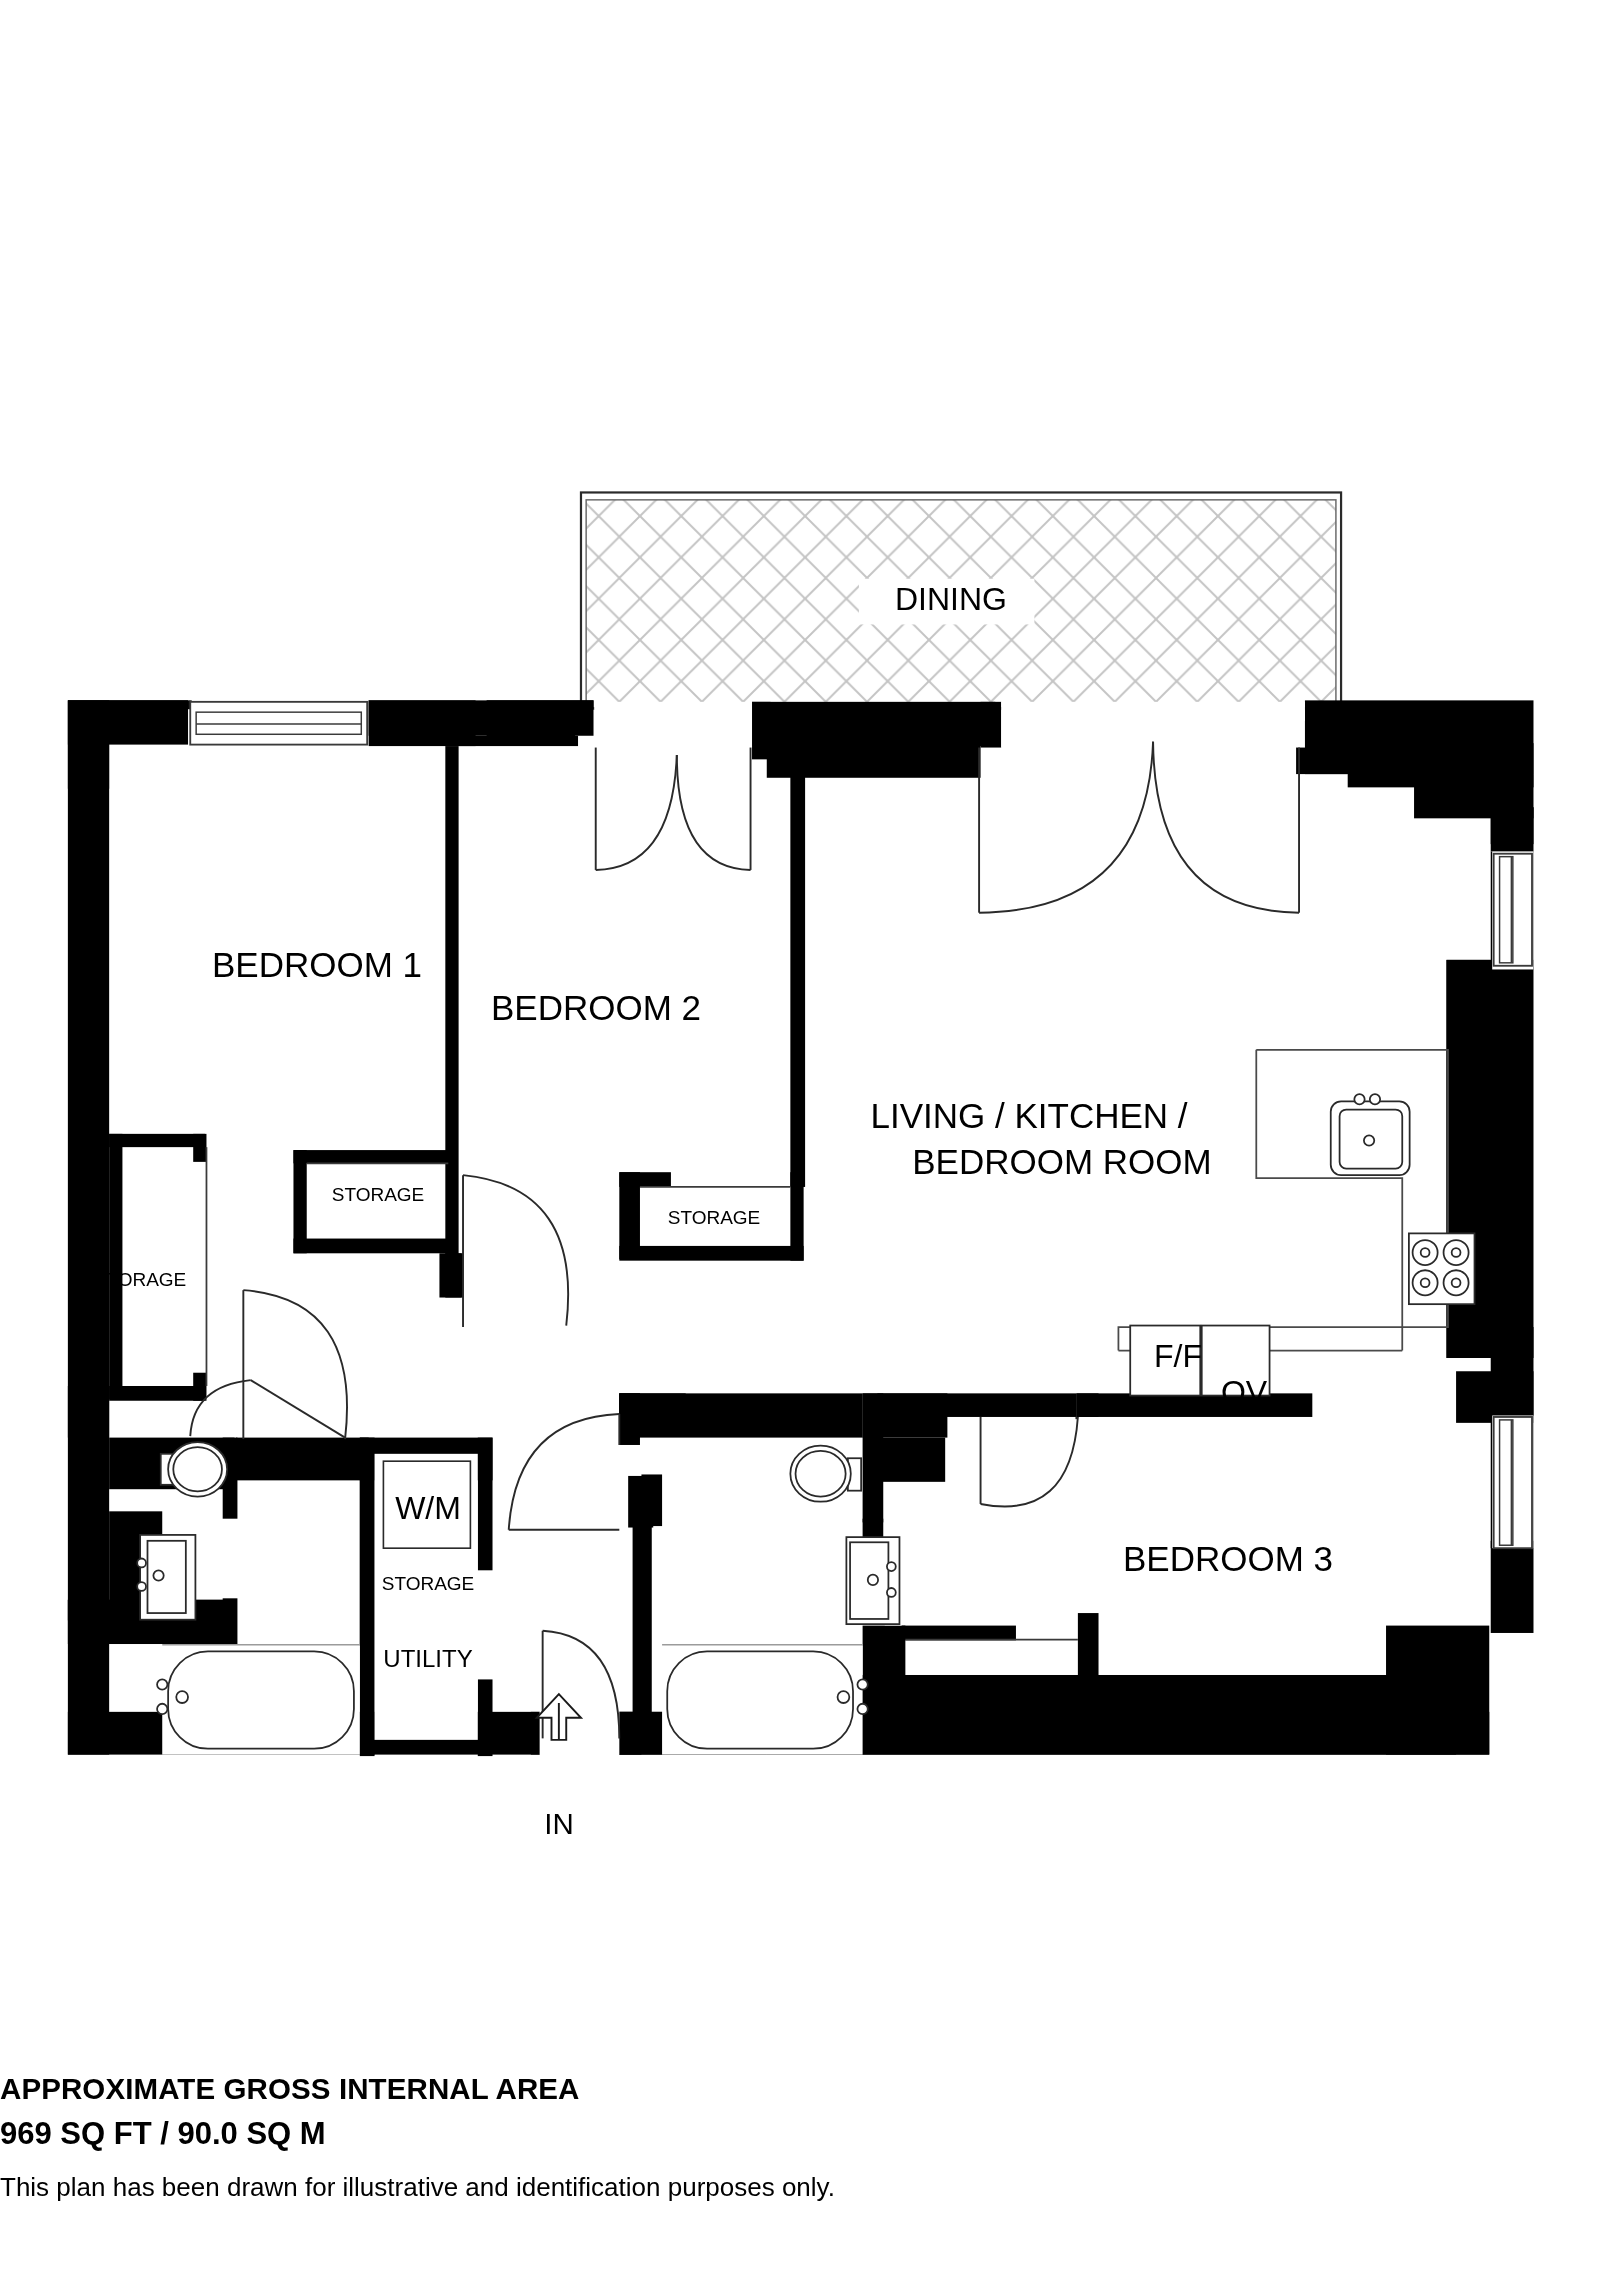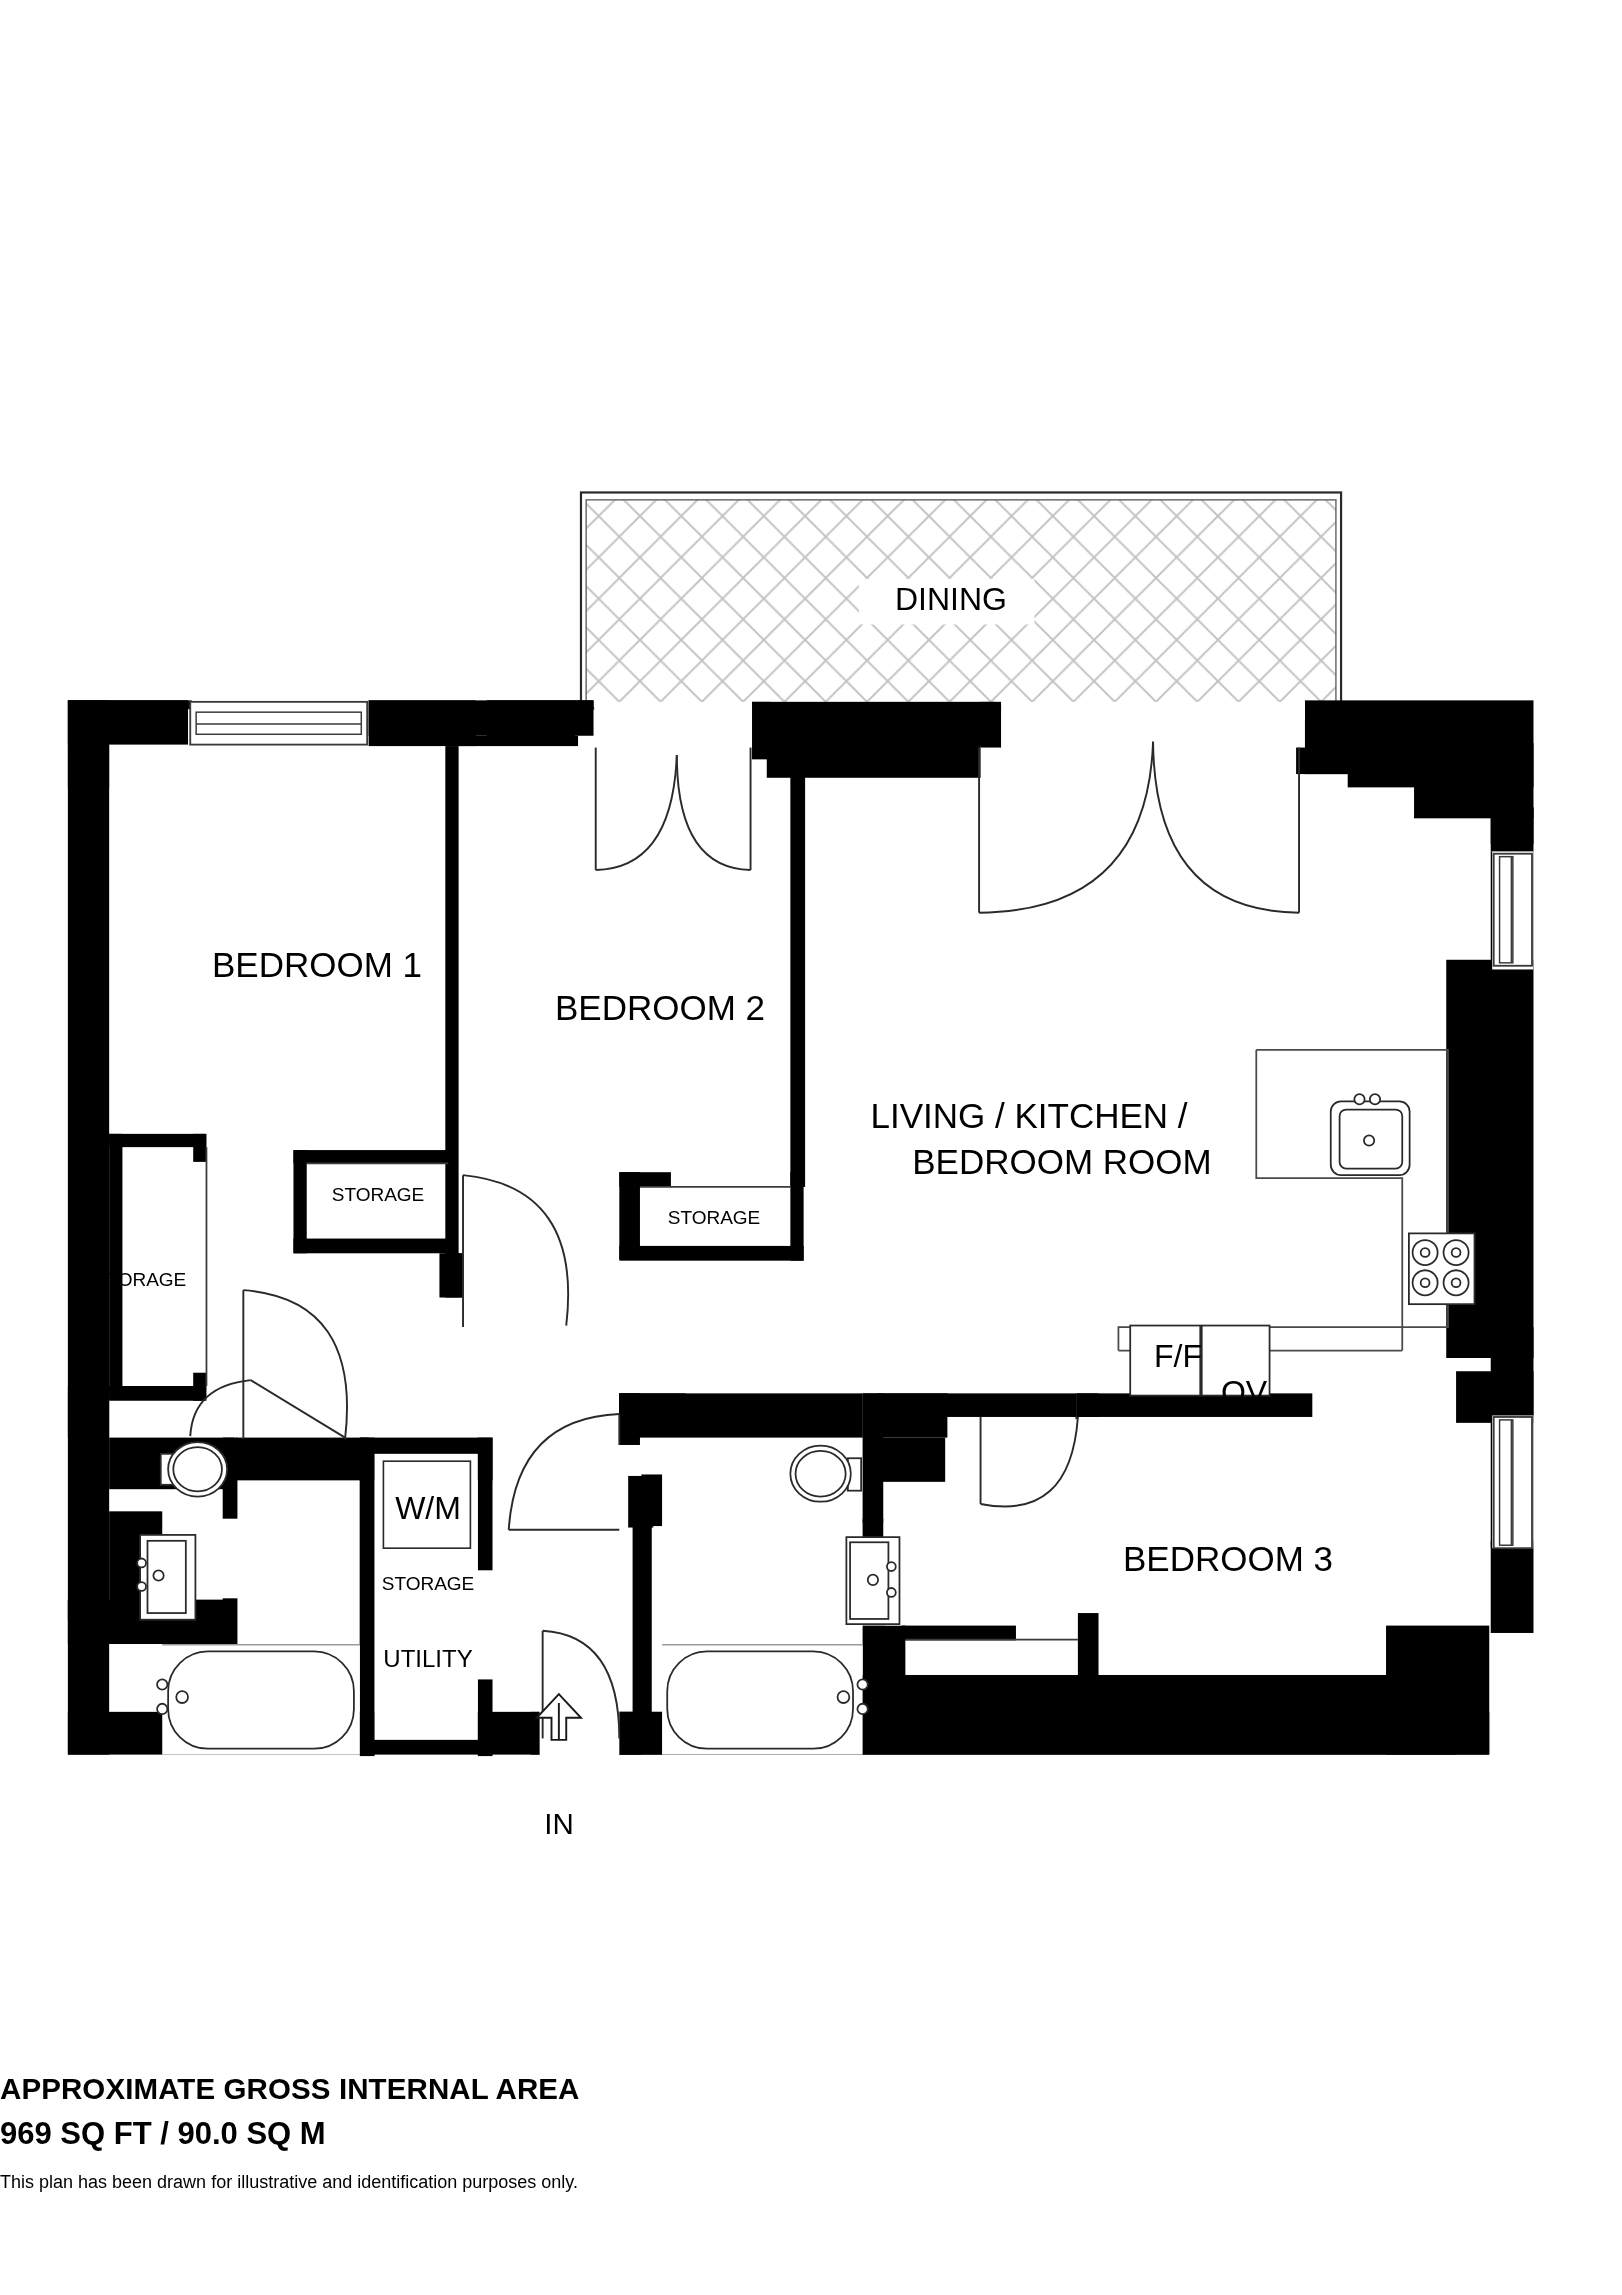--- a/index.html
+++ b/index.html
@@ -9,21 +9,21 @@
     color:#000;
     position:relative;
     overflow:hidden;
   }
   #plan{position:absolute;left:0;top:0;width:1622px;height:2295px;}
   .footer{
     position:absolute;left:0;right:0;text-align:left;
   }
   .f-title{top:2072px;font-size:29.5px;font-weight:bold;letter-spacing:0.1px;}
   .f-area{top:2116px;font-size:31px;font-weight:bold;}
-  .f-note{top:2172px;font-size:18px;font-weight:normal;}
+  .f-note{top:2172px;font-size:26px;font-weight:normal;}
   .room-label{
     position:absolute;
     font-weight:normal;
     color:#000;
     white-space:nowrap;
     text-align:center;
   }
 </style>
 </head>
 <body>
@@ -337,21 +337,21 @@
 </svg>
 
 <div id="labels">
     <div class="room-label" style="font-size: 32px; left: 0px; top: 581px; width: 1622px; text-align: left;">
       <span style="position: absolute; left: 951px; transform: translateX(-50%);">DINING</span>
     </div>
     <div class="room-label" style="font-size: 35px; left: 0px; top: 945px; width: 1622px; text-align: left;">
       <span style="position: absolute; left: 269px; transform: translateX(-50%); margin-left: 48px;">BEDROOM 1</span>
     </div>
     <div class="room-label" style="font-size: 35px; left: 0px; top: 988px; width: 1622px; text-align: left;">
-      <span style="position: absolute; left: 660px; transform: translateX(-50%);">BEDROOM 2</span>
+      <span style="position: absolute; left: 596px; transform: translateX(-50%);">BEDROOM 2</span>
     </div>
     <div class="room-label" style="font-size: 35px; left: 0px; top: 1096px; width: 1622px; text-align: left;">
       <span style="position: absolute; left: 1029px; transform: translateX(-50%);">LIVING / KITCHEN /</span>
     </div>
     <div class="room-label" style="font-size: 35px; left: 0px; top: 1142px; width: 1622px; text-align: left;">
       <span style="position: absolute; left: 1062px; transform: translateX(-50%);">BEDROOM ROOM</span>
     </div>
     <div class="room-label" style="font-size: 35px; left: 0px; top: 1539px; width: 1622px; text-align: left;">
       <span style="position: absolute; left: 1228px; transform: translateX(-50%);">BEDROOM 3</span>
     </div>

